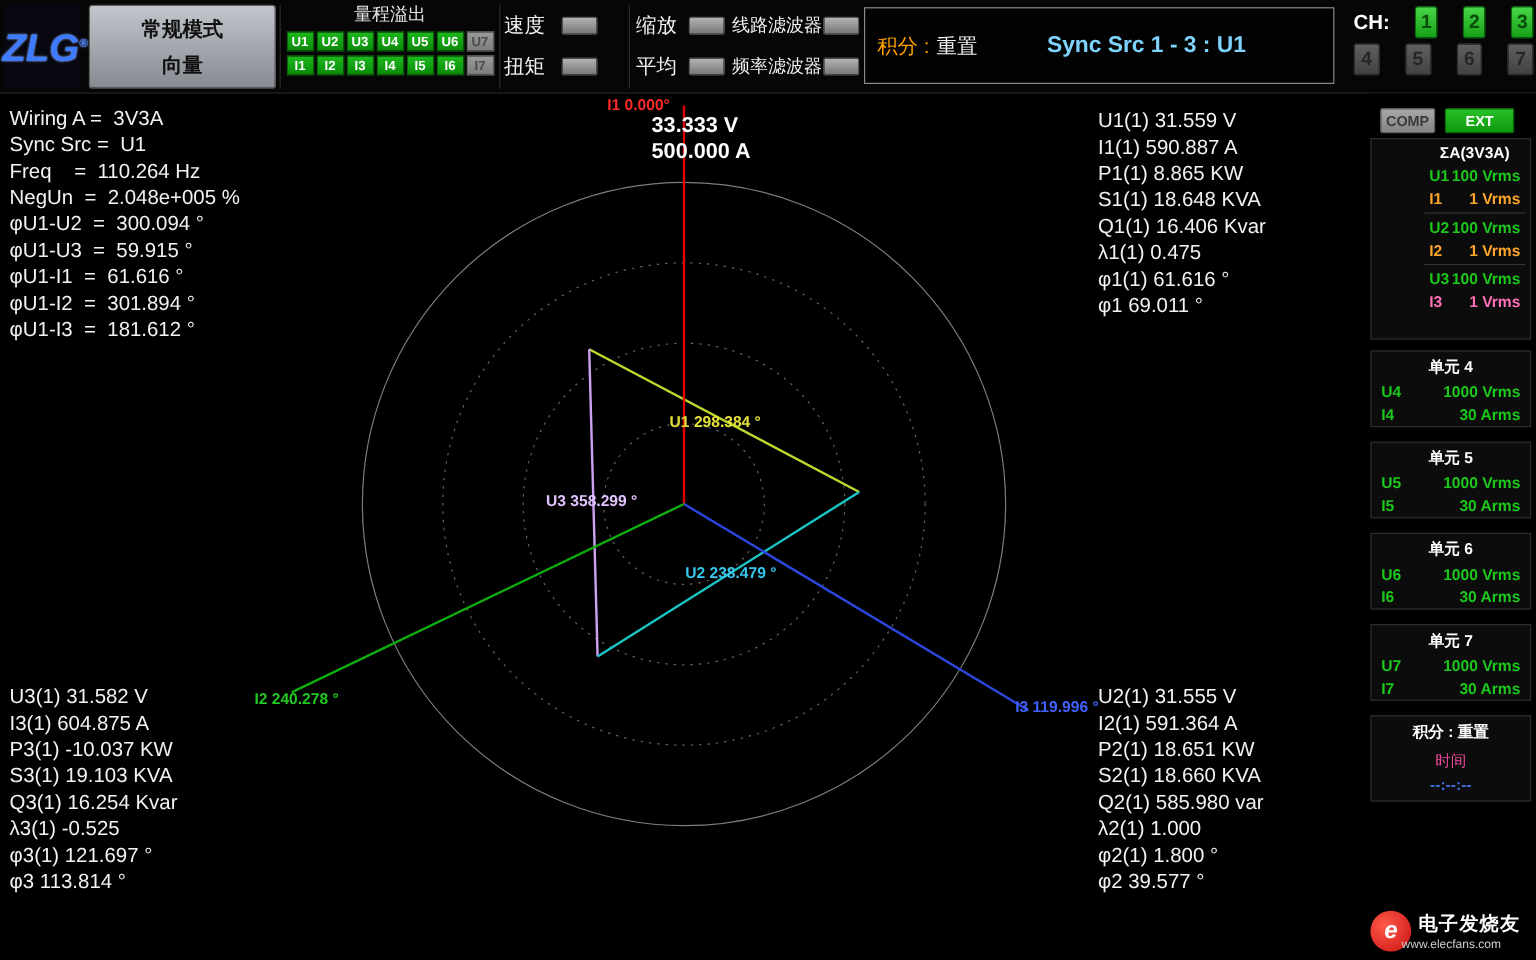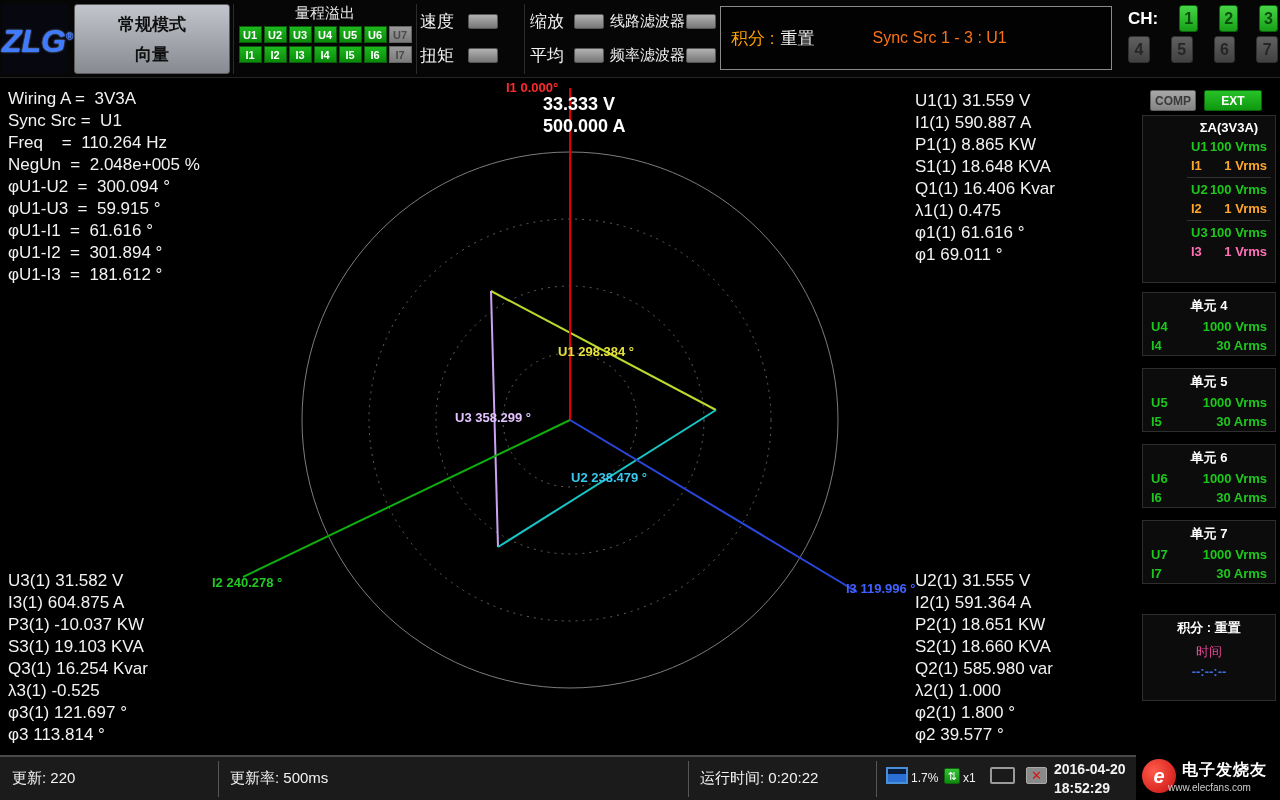--- a/index.html
+++ b/index.html
@@ -29,21 +29,21 @@
   .indlbl { color:#f2f2f2; font-size:17px; }
   .indlbl.small { font-size:15px; }
   .lamp { width:30px; height:15px; background:linear-gradient(#b2b2b2,#777); border:1px solid #555; border-radius:2px; }
   #grp-speed { left:420px; width:78px; }
   #grp-zoom { left:530px; width:74px; }
   #grp-filter { left:610px; width:106px; }
   .integ-panel { position:absolute; left:720px; top:6px; width:392px; height:64px; background:#020202;
                  border:1px solid #8a8a8a; display:flex; align-items:center; }
   .integ-l1 { color:#ffa000; font-size:17px; margin-left:10px; }
   .integ-l2 { color:#f2f2f2; font-size:17px; margin-left:6px; }
-  .sync-label { color:#f97316; font-size:16px; font-weight:normal; margin-left:58px; }
+  .sync-label { color:#7dd3fc; font-size:19px; font-weight:bold; margin-left:58px; }
   .chgrp { position:absolute; left:1128px; top:5px; width:150px; }
   .ch-row { display:flex; gap:21px; margin-bottom:4px; align-items:center; }
   .ch-caption { color:#fff; font-size:17px; font-weight:bold; width:34px; }
   .ch-btn { width:34px; height:27px; border-radius:3px; font-size:16px; font-weight:bold; text-align:center; line-height:25px; }
   .ch-btn.on { background:linear-gradient(#47d647,#17a017); color:#0a4d0a; border:1px solid #0a660a; }
   .ch-btn.off { background:linear-gradient(#606060,#414141); color:#262626; border:1px solid #303030; }
 
   
   .readings { position:absolute; color:#f2f2f2; font-size:17px; line-height:22px; white-space:pre; }
   #r-tl { left:8px;  top:88px; }
@@ -63,21 +63,21 @@
              font-size:12px; font-weight:bold; text-align:center; line-height:21px; border:1px solid #0a660a; border-radius:2px; }
   .panel { position:absolute; left:2px; width:134px; background:#0c0c0c; border:1px solid #2e2e2e; }
   .panel-title { color:#fff; font-size:13px; font-weight:bold; text-align:center; padding:4px 0 2px; }
   .prow { display:flex; justify-content:space-between; padding:2px 8px; font-size:13px; font-weight:bold; }
   .pdiv { border-top:1px solid #333; margin:2px 4px; }
   #panel-sigma { top:37px;  height:168px;padding-left:40px; }
   #panel-u4 { top:214px; height:64px; }
   #panel-u5 { top:290px; height:64px; }
   #panel-u6 { top:366px; height:64px; }
   #panel-u7 { top:442px; height:64px; }
-  #panel-integ { top:536px; height:87px; }
+  #panel-integ { top:518px; height:72px; }
   .unit-row { color:#1dc81d; }
   .time-label { color:#ec4899; font-size:13px; font-weight:normal; text-align:center; margin-top:4px; }
   .time-value { color:#3f6fdf; font-size:13px; font-weight:bold; text-align:center; margin-top:3px; }
 
   
   .statusbar { position:absolute; left:0; top:755px; width:1280px; height:45px; background:#1b1b1b;
                border-top:2px solid #4a4a4a; color:#f2f2f2; font-size:15px; }
   .sb-item { position:absolute; top:12px; }
   .sb-sep { position:absolute; top:4px; width:1px; height:36px; background:#555; }
   .ic { position:absolute; }
@@ -304,36 +304,20 @@
       </div>
     </div>
 
     <div class="panel" id="panel-integ">
       <div class="panel-title">积分 : 重置</div>
       <div class="time-label">时间</div>
       <div class="time-value">--:--:--</div>
     </div>
   </aside>
 
-  <footer class="statusbar">
-    <span class="sb-item" style="left:12px">更新: 220</span>
-    <span class="sb-sep" style="left:218px"></span>
-    <span class="sb-item" style="left:230px">更新率: 500ms</span>
-    <span class="sb-sep" style="left:688px"></span>
-    <span class="sb-item" style="left:700px">运行时间: 0:20:22</span>
-    <span class="sb-sep" style="left:876px"></span>
-    <span class="ic icon-screen"></span>
-    <span class="sb-item sb-small" style="left:911px">1.7%</span>
-    <span class="ic icon-usb"></span>
-    <span class="sb-item sb-small" style="left:963px">x1</span>
-    <span class="ic icon-monitor"></span>
-    <span class="ic icon-media"></span>
-    <span class="sb-date">2016-04-20
-18:52:29</span>
-  </footer>
 
   <div class="watermark">
     <span class="wm-logo">e</span>
     <span class="wm-title">电子发烧友</span>
     <span class="wm-url">www.elecfans.com</span>
   </div>
 
 </div>
 
 </body></html>

